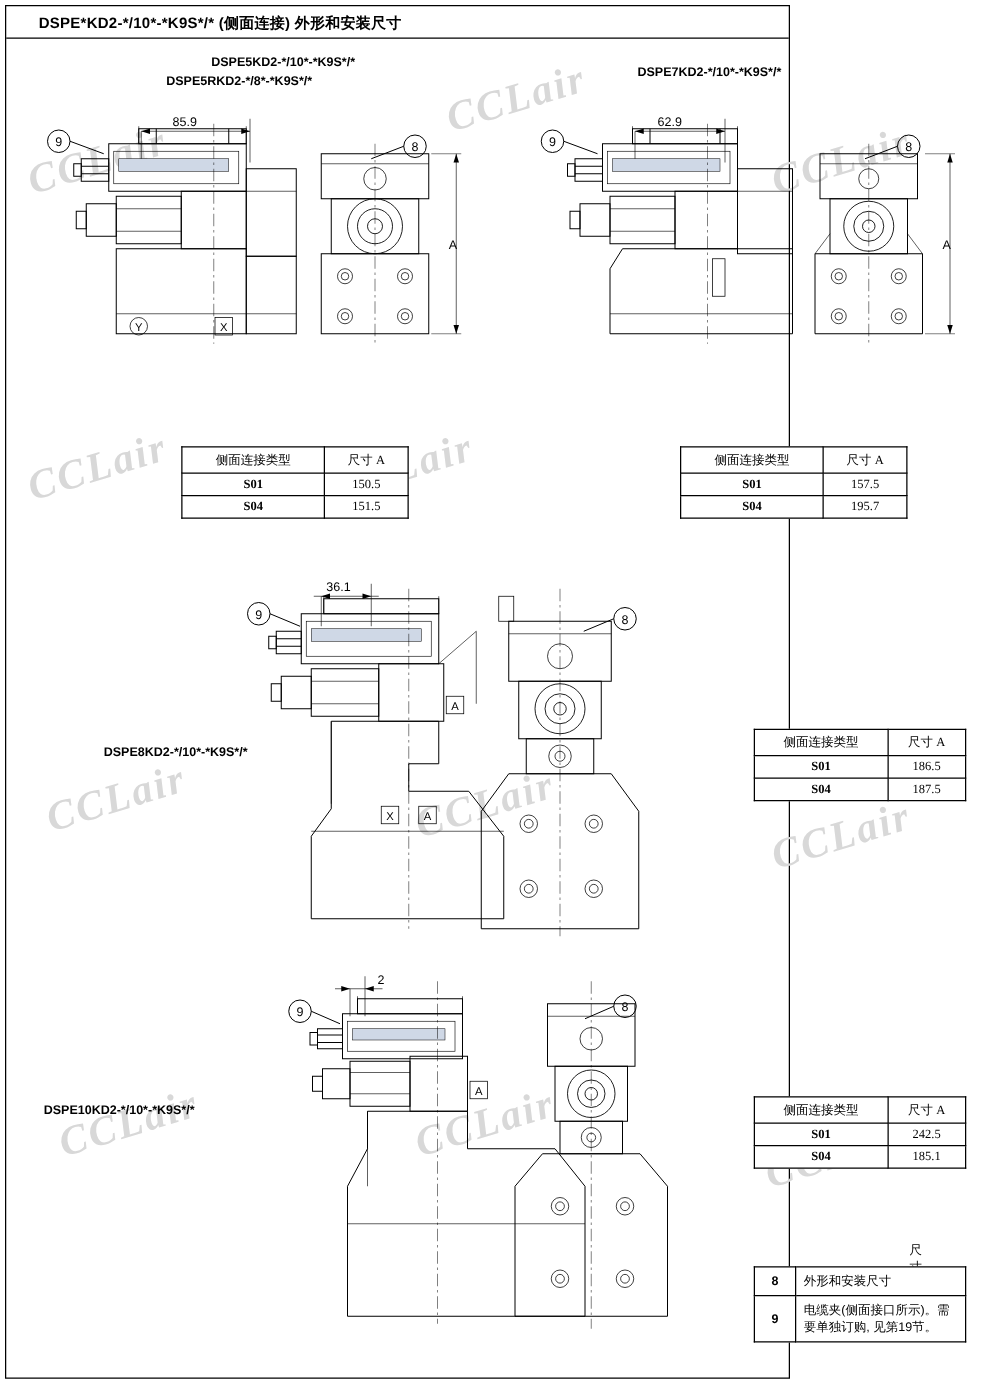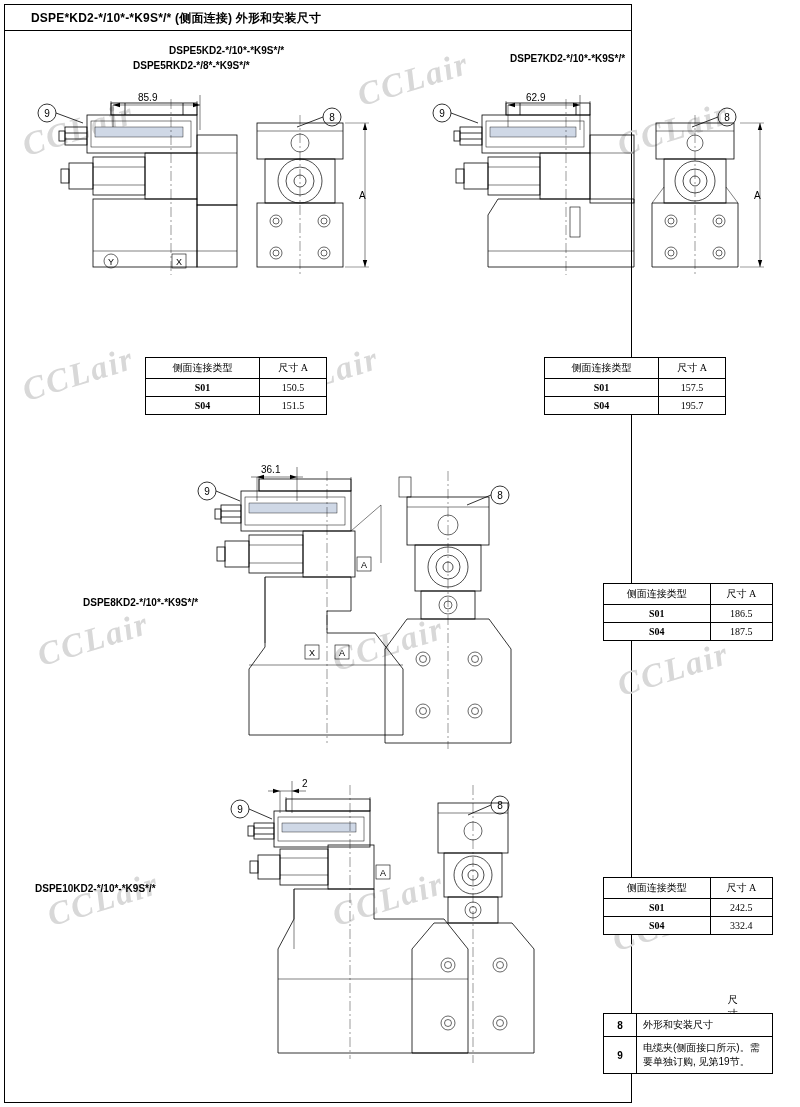--- a/index.html
+++ b/index.html
@@ -461,21 +461,21 @@
         <tr>
       <th>侧面连接类型</th>
       <th>尺寸 A</th>
     </tr>
     <tr>
       <td class="key">S01</td>
       <td>242.5</td>
     </tr>
     <tr>
       <td class="key">S04</td>
-      <td>332.4</td>
+      <td>185.1</td>
     </tr>
   </tbody>
     </table>
 
   <div class="unit" style="left:716px;top:988px;text-align:right;">尺寸 mm</div>
 
   <table class="legend" style="left:598px;top:1008px;width:170px;">
     <tbody>
         <tr>
       <td class="num">8</td>

